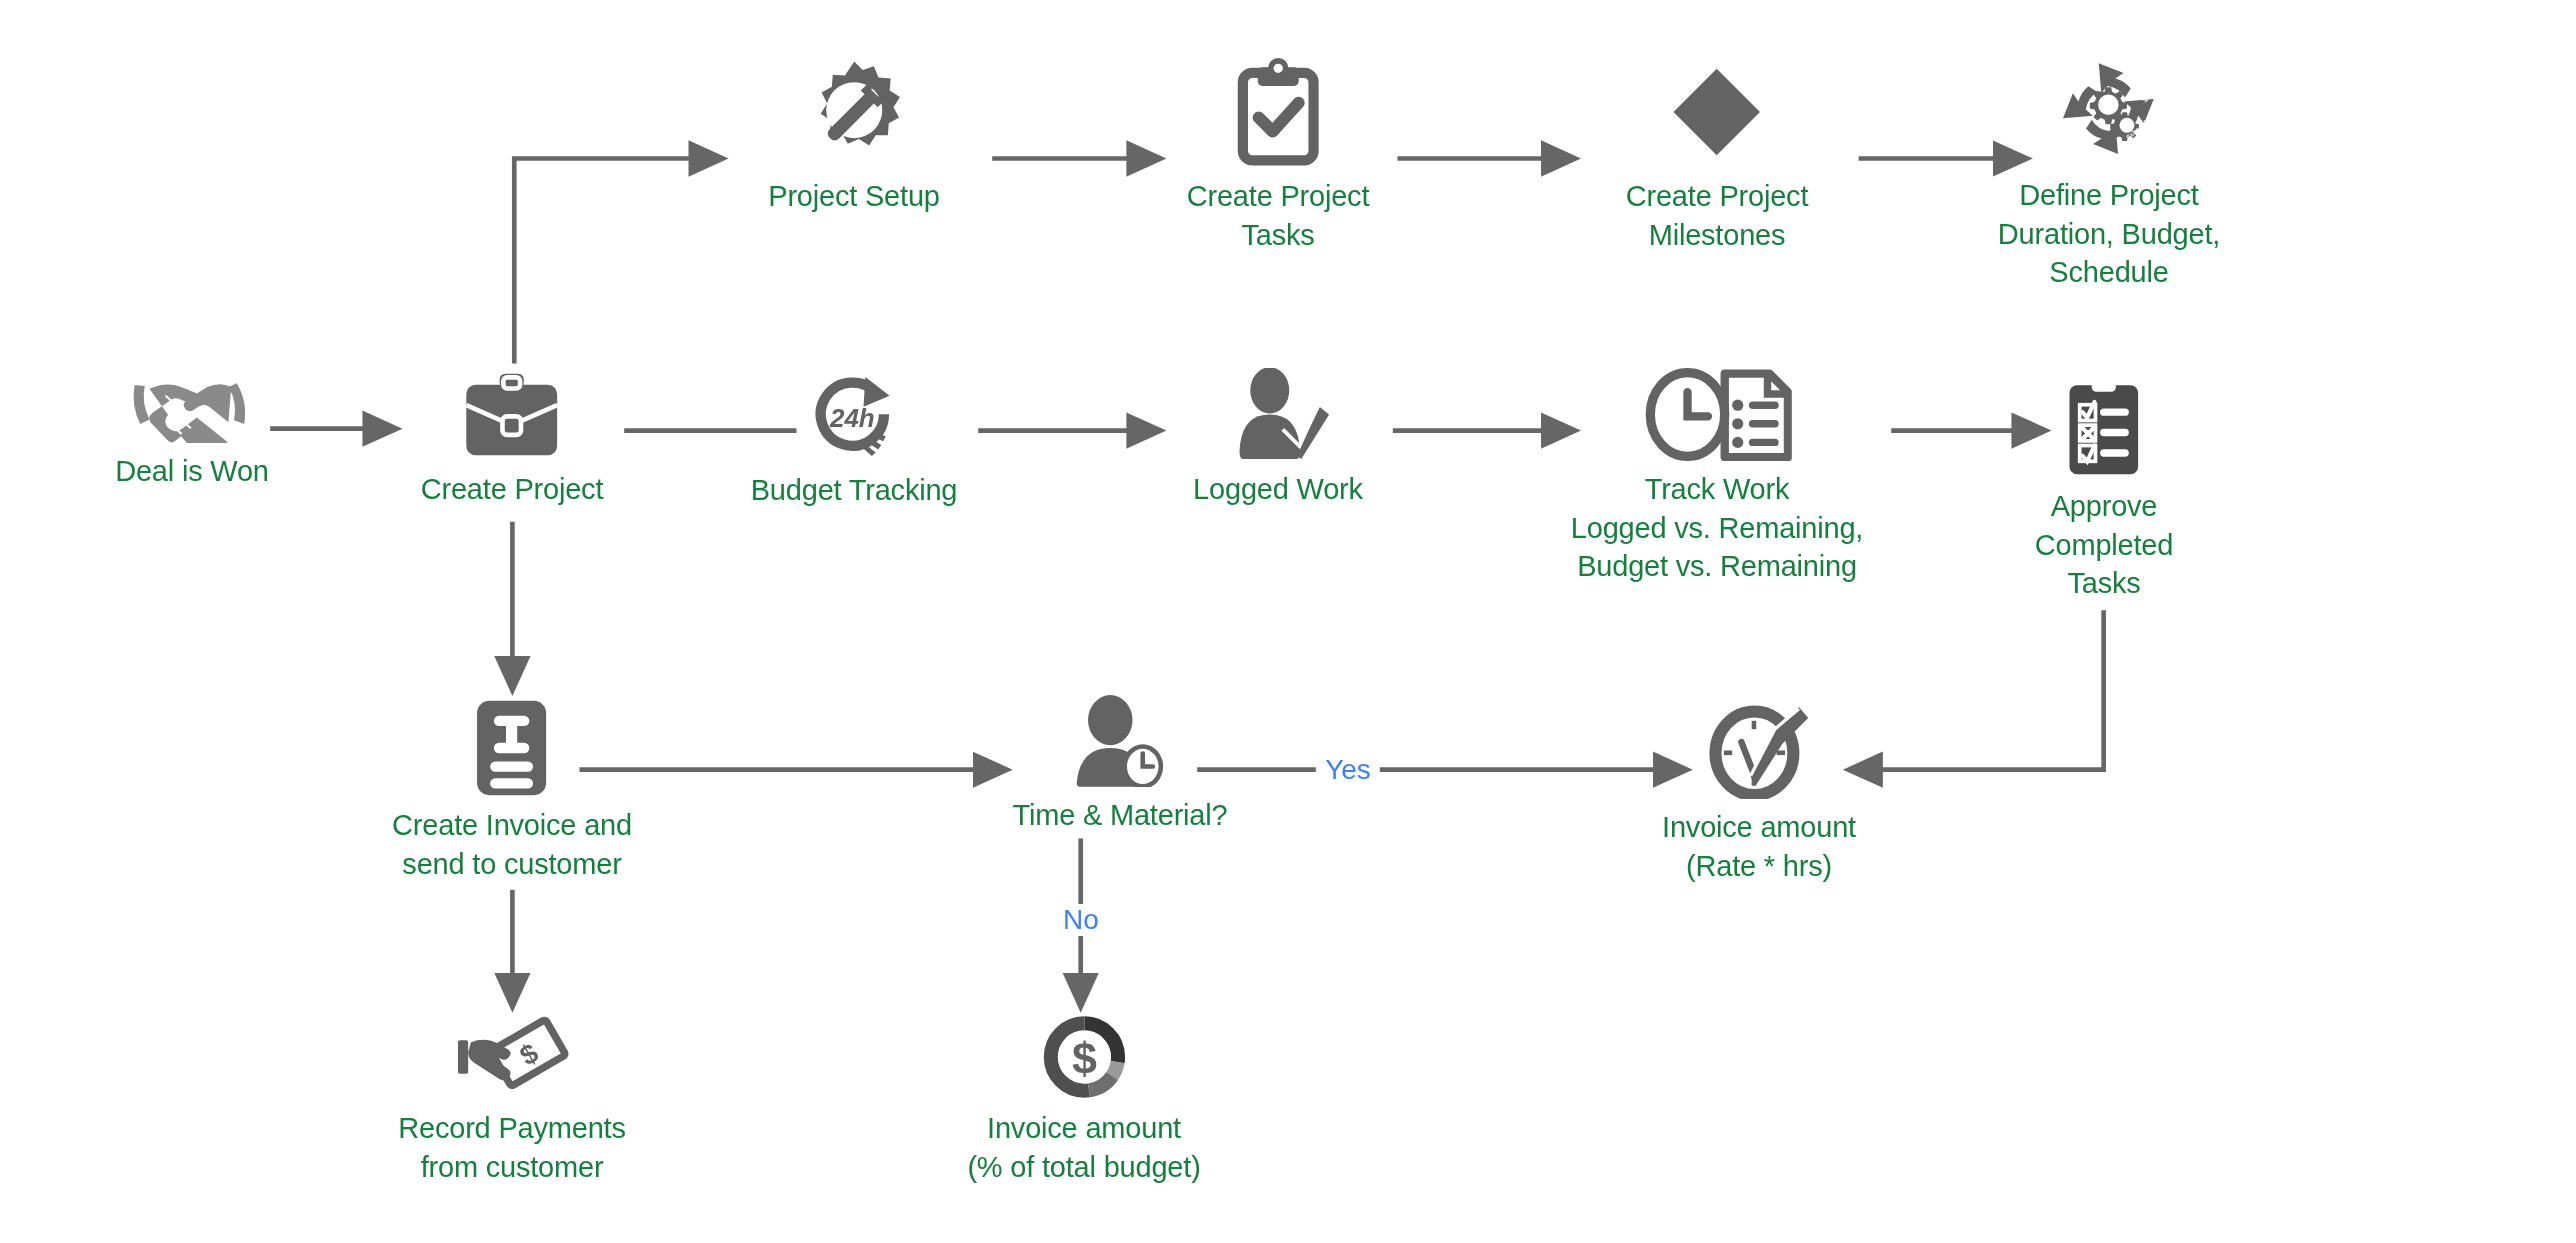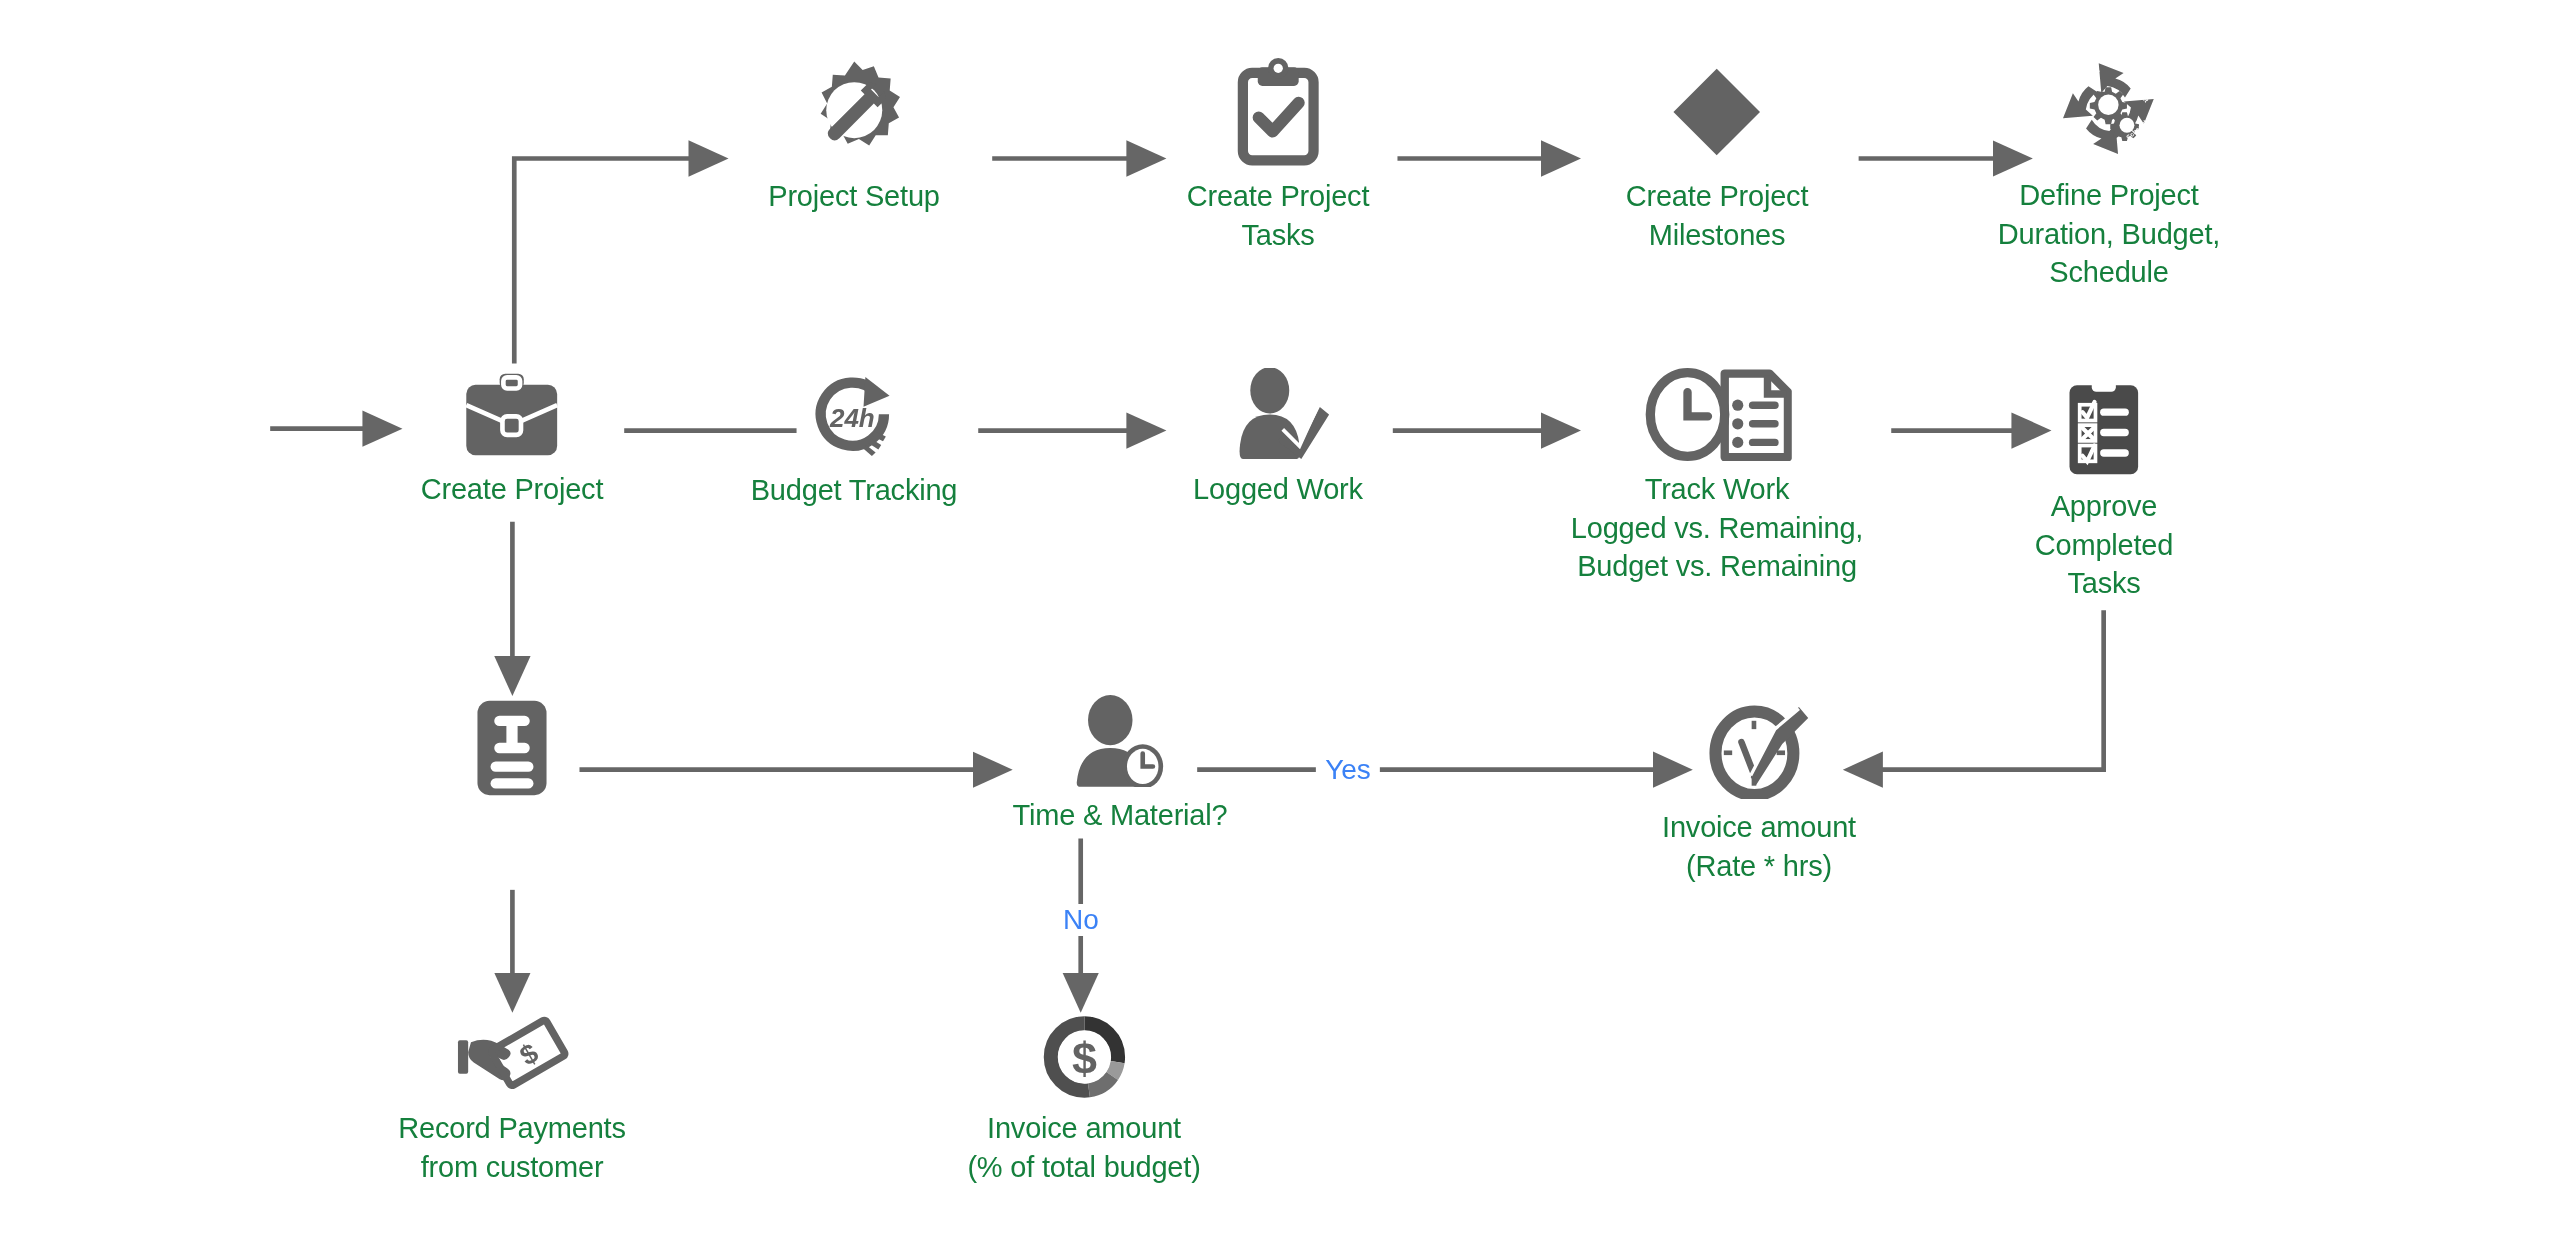--- a/index.html
+++ b/index.html
@@ -112,20 +112,38 @@
       <line x1="550" y1="955" x2="550" y2="1080" marker-end="url(#ah)"></line>
 
       
       <path d="M2258,655 L2258,826 L1985,826" marker-end="url(#ah)"></path>
     </g>
   </svg>
 
   <div class="edge-label" style="left:1348px; top:770px;">Yes</div>
   <div class="edge-label" style="left:1081px; top:920px;">No</div>
 
+  <div class="node" style="left:192px; top:368px;">
+    <div class="glyph">
+      <svg width="130" height="75" viewBox="0 0 140 80">
+        <g fill="#8a8a8a">
+          <path d="M8 18 q-4 22 6 42 l10 -5 q-9 -18 -5 -36 z"></path>
+          <path d="M118 16 q12 20 8 44 l-11 -4 q4 -20 -6 -36 z"></path>
+          <path d="M24 22 q18 -8 34 -2 l22 9 q6 2 3 8 q-3 5 -9 3 l-18 -7 q-5 -2 -9 1 l-20 14 q-6 5 -1 11 l17 18 q4 5 9 1 l6 -5 l6 7 l-6 6 q-5 5 -1 9 l6 6 q5 4 9 0 l4 -5 l5 6 q4 5 9 1 l5 -4 q4 -4 1 -8 l-3 -4 l5 2 q6 2 9 -3 q3 -6 -2 -9 l-30 -24 l-16 12 q-8 6 -15 -1 q-6 -7 0 -14 z"></path>
+          <path d="M86 20 q14 -6 26 0 l-3 38 l-20 -16 q-6 -5 -12 -1 l-6 4 q-6 3 -9 -2 q-3 -5 2 -9 z"></path>
+        </g>
+        <g fill="none" stroke="#ffffff" stroke-width="2.2" stroke-linecap="round">
+          <path d="M42 30 L62 48"></path>
+          <path d="M54 52 L68 64"></path>
+          <path d="M46 60 L58 70"></path>
+        </g>
+      </svg>
+    </div>
+    <div class="caption">Deal is Won</div>
+  </div>
 
   <div class="node" style="left:512px; top:368px;">
     <div class="glyph">
       <svg width="102" height="93" viewBox="0 0 110 100">
         <g fill="#636363">
           <rect x="42" y="6" width="26" height="16" rx="6"></rect>
           <rect x="6" y="18" width="98" height="76" rx="10"></rect>
         </g>
         <g fill="none" stroke="#ffffff" stroke-width="5">
           <rect x="46" y="10" width="18" height="12" rx="4"></rect>
@@ -287,20 +305,22 @@
         <rect x="2" y="2" width="74" height="101" rx="13" fill="#636363"></rect>
         <g fill="#ffffff">
           <rect x="20" y="18" width="38" height="11" rx="5.5"></rect>
           <rect x="33" y="24" width="12" height="28"></rect>
           <rect x="20" y="47" width="38" height="11" rx="5.5"></rect>
           <rect x="16" y="67" width="46" height="11" rx="5.5"></rect>
           <rect x="16" y="85" width="46" height="11" rx="5.5"></rect>
         </g>
       </svg>
     </div>
+    <div class="caption">Create Invoice and
+send to customer</div>
   </div>
 
   <div class="node" style="left:1084px; top:694px;margin-left:36px;">
     <div class="glyph">
       <svg width="102" height="93" viewBox="0 0 110 100">
         <g fill="#636363">
           <ellipse cx="45" cy="28" rx="24" ry="27"></ellipse>
           <path d="M45 58 q32 0 36 36 q1 6 -4 6 l-64 0 q-5 0 -4 -6 q4 -36 36 -36 z"></path>
           <ellipse cx="80" cy="78" rx="22" ry="24" fill="#636363"></ellipse>
         </g>

